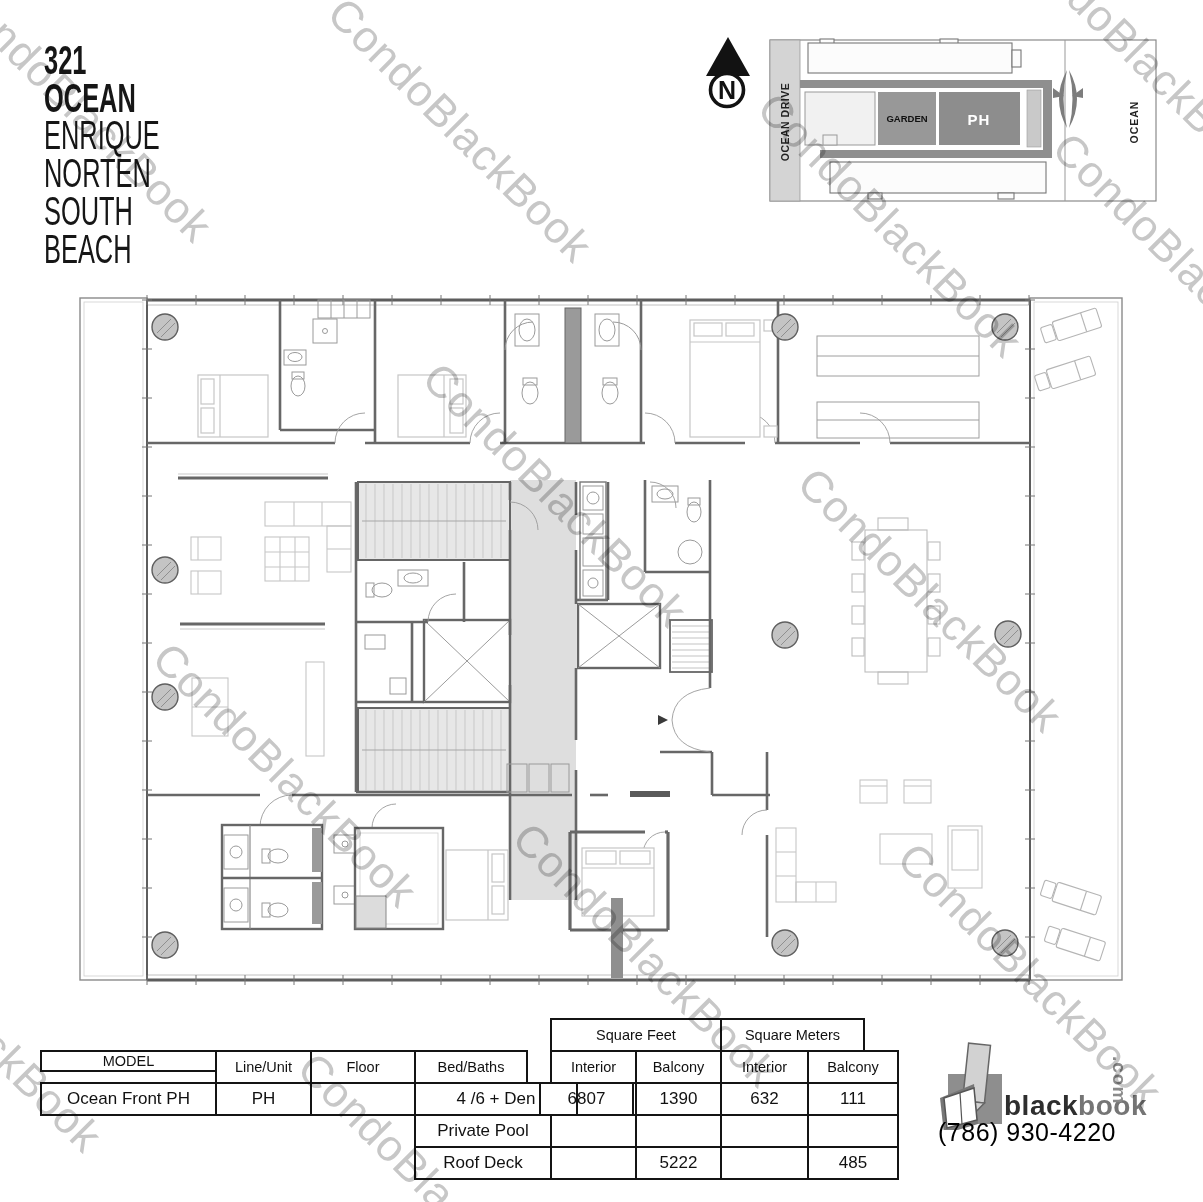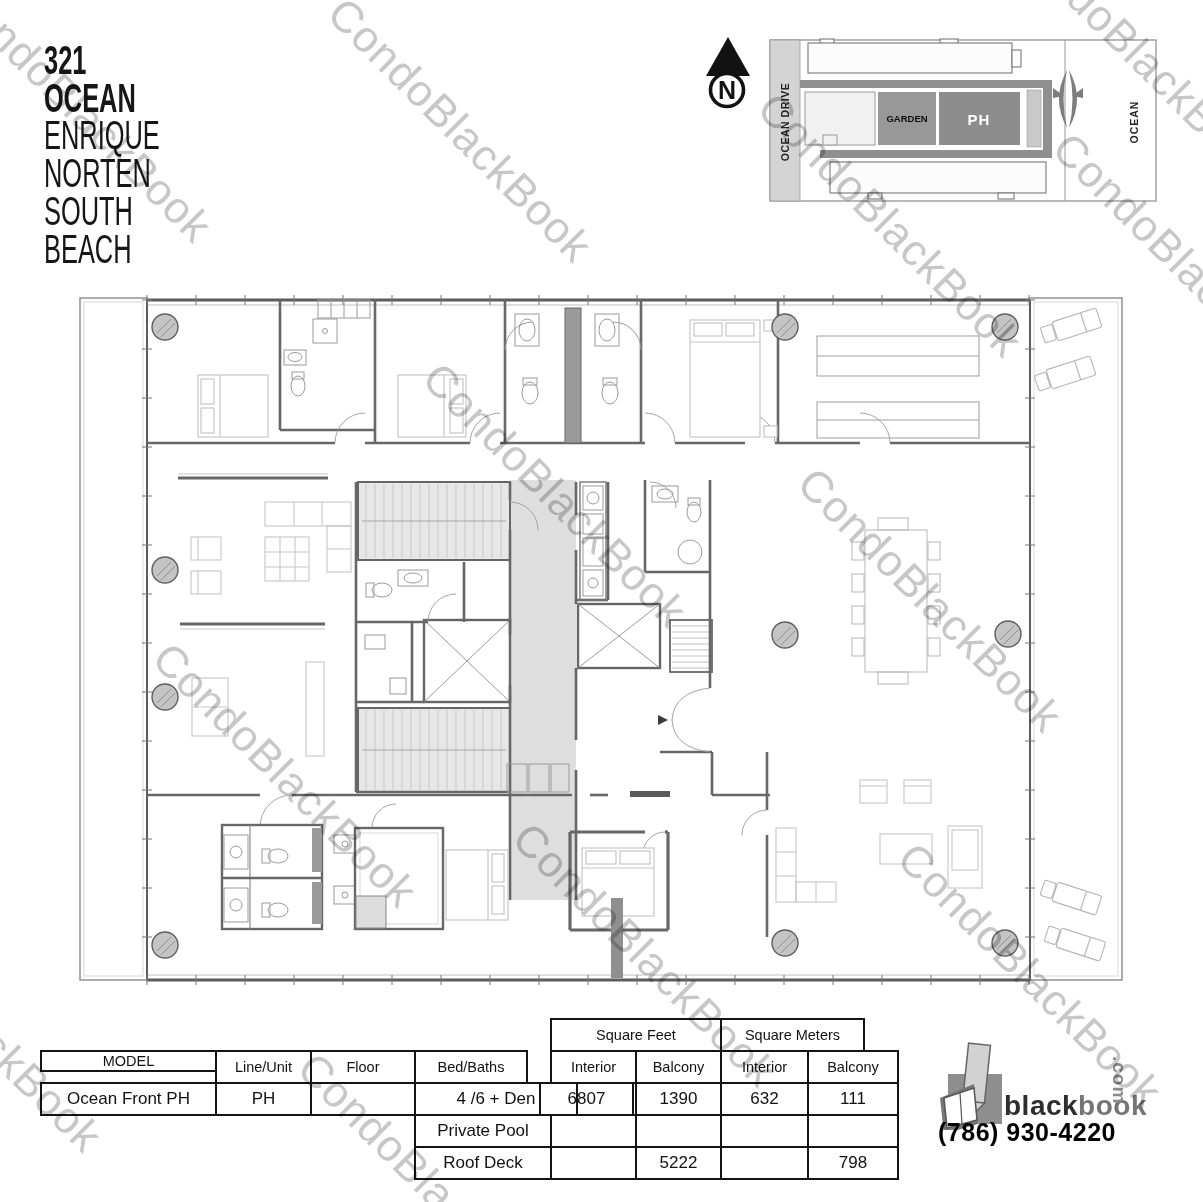--- a/index.html
+++ b/index.html
@@ -17,21 +17,21 @@
   .tc{position:absolute;border:2px solid #141414;box-sizing:border-box;display:flex;
       align-items:center;justify-content:center;z-index:10;background:transparent}
   .tc.h{font-size:14.5px}
   .tc.d{font-size:17px}
   
   .brand-condo{left:1002px;top:1048px;font-size:47px;color:#9c9c9c;letter-spacing:1px;line-height:1;z-index:10}
   .brand-black{left:1004px;top:1092px;font-size:28px;font-weight:700;letter-spacing:.5px;color:#2e2e2e;line-height:1;z-index:10}
   .brand-black .bk{color:#757575}
   .brand-com{left:1129px;top:1056px;font-size:19px;font-weight:700;color:#8a8a8a;letter-spacing:1px;
              transform:rotate(90deg);transform-origin:0 0;line-height:1;z-index:10}
-  .phone{left:938px;top:1118px;font-size:25px;font-weight:700;color:#000;letter-spacing:.5px;z-index:10}
+  .phone{left:938px;top:1118px;font-size:25px;font-weight:400;color:#000;letter-spacing:.5px;z-index:10}
 </style>
 </head>
 <body>
 
 <div class="canvas">
 
   <div class="abs logo">
     <div class="b">321</div>
     <div class="b">OCEAN</div>
     <div>ENRIQUE</div>
@@ -565,21 +565,21 @@
     <div class="tc d" style="left:414px;top:1114px;width:138px;height:34px">Private Pool</div>
     <div class="tc d" style="left:550px;top:1114px;width:87px;height:34px"></div>
     <div class="tc d" style="left:635px;top:1114px;width:87px;height:34px"></div>
     <div class="tc d" style="left:720px;top:1114px;width:89px;height:34px"></div>
     <div class="tc d" style="left:807px;top:1114px;width:92px;height:34px"></div>
 
     <div class="tc d" style="left:414px;top:1146px;width:138px;height:34px">Roof Deck</div>
     <div class="tc d" style="left:550px;top:1146px;width:87px;height:34px"></div>
     <div class="tc d" style="left:635px;top:1146px;width:87px;height:34px">5222</div>
     <div class="tc d" style="left:720px;top:1146px;width:89px;height:34px"></div>
-    <div class="tc d" style="left:807px;top:1146px;width:92px;height:34px">798</div>
+    <div class="tc d" style="left:807px;top:1146px;width:92px;height:34px">485</div>
   </div>
 
   <svg class="abs" style="left:938px;top:1038px;z-index:10" width="72" height="92" viewBox="0 0 72 92">
     <rect x="10" y="36" width="54" height="50" fill="#8e8e8e"></rect>
     <g transform="rotate(6 37 40)">
       <rect x="27" y="6" width="22" height="58" fill="#d2d2d2" stroke="#666" stroke-width="1.5"></rect>
       <polygon points="27,64 49,64 38,78" fill="#d2d2d2" stroke="#666" stroke-width="1.5"></polygon>
     </g>
     <polygon points="2,60 36,46 40,86 6,96" fill="#777"></polygon>
     <polygon points="6,60 36,50 39,82 9,90" fill="#fff" stroke="#555" stroke-width="1.5"></polygon>

